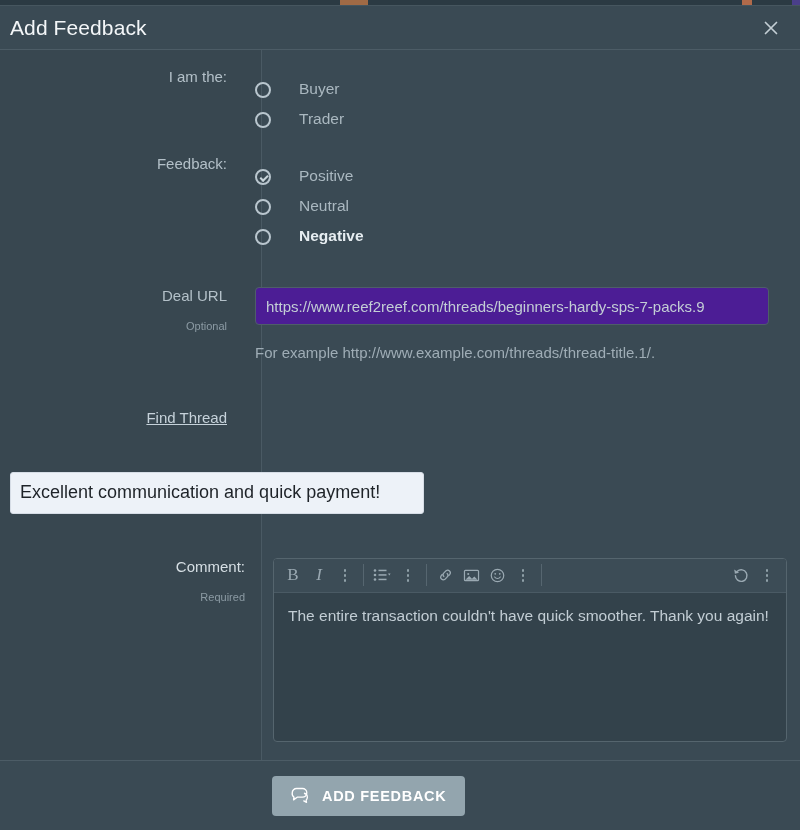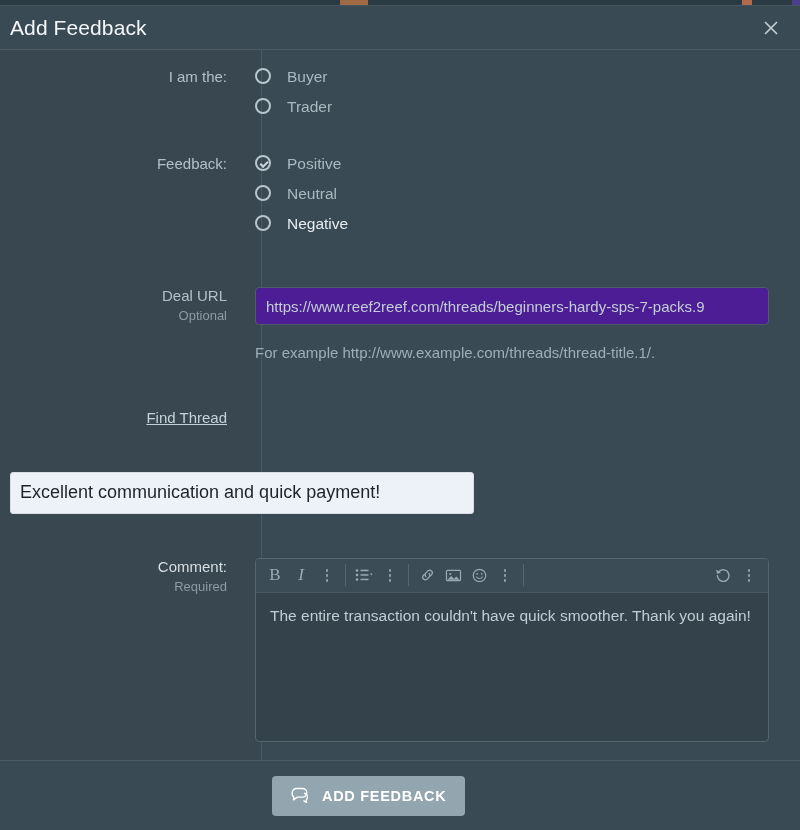--- a/index.html
+++ b/index.html
@@ -131,36 +131,36 @@
     text-align: right;
     padding-right: 18px;
     box-sizing: border-box;
     color: #b3c0c8;
     font-size: 15px;
     line-height: 1.25;
   }
   .row .lbl .sub {
     display: block;
     color: #8c9ba4;
-    font-size: 13px;
-    margin-top: 2px;
+    font-size: 11px;
+    margin-top: 14px;
   }
   .row .lbl.bright { color: #d6dfe4; }
   .row .field {
     flex: 1 1 auto;
     padding-left: 10px;
     box-sizing: border-box;
   }
 
   
   .radio-row { margin-top: 18px; }
   .radio {
     display: flex;
-    align-items: flex-start;
-    gap: 16px;
+    align-items: flex-end;
+    gap: 28px;
     height: 30px;
     cursor: pointer;
   }
   .radio .dot {
     width: 16px; height: 16px;
     flex: 0 0 16px;
     border-radius: 50%;
     border: 2px solid #b9c6ce;
     box-sizing: border-box;
     position: relative;
@@ -171,21 +171,21 @@
     left: 2.5px; top: 4.2px;
     width: 6px; height: 2.6px;
     border-left: 2px solid #c9d5db;
     border-bottom: 2px solid #c9d5db;
     transform: rotate(-45deg);
   }
   .radio .rlabel {
     color: #aab8c0;
     font-size: 15.5px;
   }
-  .radio .rlabel.strong { color: #e6edf1; }
+  .radio .rlabel.strong { color: #e6edf1; font-weight: bold; }
 
   
   .url-row { margin-top: 42px; }
   .url-input {
     width: 514px;
     height: 38px;
     background: #4c1d95;
     border: 1px solid #4e5e68;
     border-radius: 4px;
     color: #c3ced5;
@@ -206,35 +206,35 @@
   .find-link {
     color: #c6d2da;
     font-size: 15px;
     text-decoration: underline;
     cursor: pointer;
   }
 
   
   .review-row { margin-top: 44px; }
   .review-input {
-    width: 464px;
+    width: 414px;
     height: 42px;
     background: #edf2f8;
     border: 1px solid #d6dde6;
     border-radius: 3px;
     color: #1e2328;
     font-size: 18px;
     padding: 0 9px;
     box-sizing: border-box;
     font-family: "Liberation Sans", sans-serif;
     outline: none;
   }
 
   
-  .comment-row { margin-top: 44px; }
+  .comment-row { margin-top: 44px; padding-left: 18px; }
   .editor {
     width: 514px;
     border: 1px solid #55656e;
     border-radius: 4px;
     background: #33424b;
     box-sizing: border-box;
     overflow: hidden;
   }
   .ed-toolbar {
     height: 34px;

